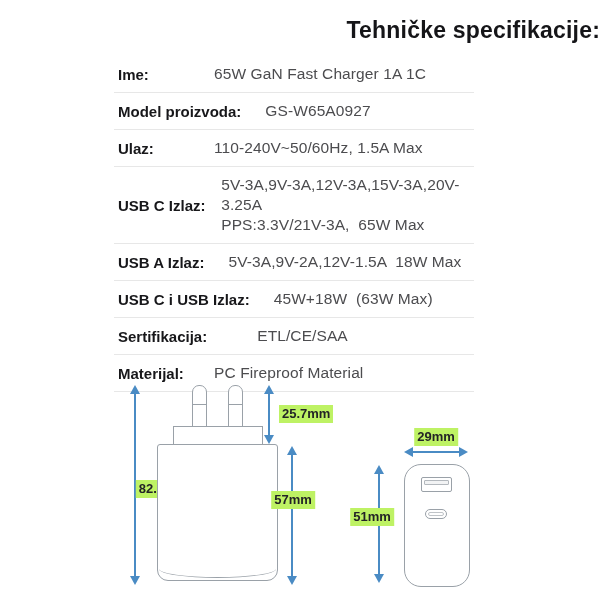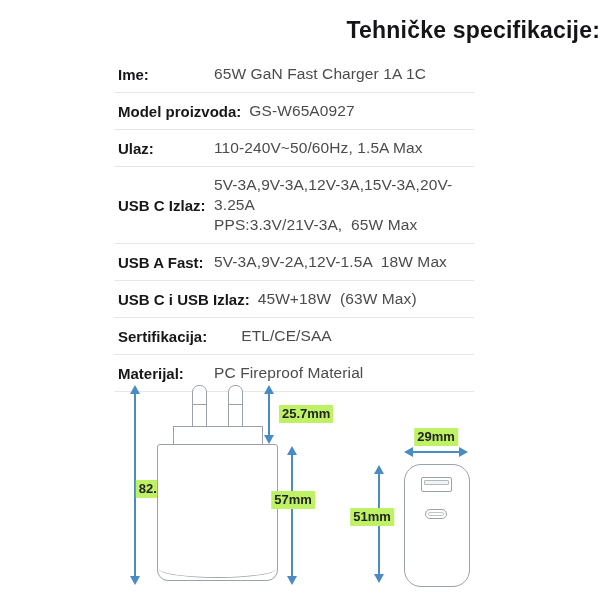--- a/index.html
+++ b/index.html
@@ -30,21 +30,21 @@
     width:360px;
   }
   .spec-row{
     display:flex;
     align-items:center;
     padding:8px 0 8px 4px;
     border-bottom:1px solid var(--divider);
   }
   .spec-label{
     min-width:96px;
-    padding-right:8px;
+    padding-right:24px;
     font-size:15px;
     font-weight:700;
     color:var(--label);
     line-height:19px;
     white-space:nowrap;
   }
   .spec-value{
     font-size:15.5px;
     color:var(--value);
     line-height:20px;
@@ -163,21 +163,21 @@
     <div class="spec-value">110-240V~50/60Hz, 1.5A Max</div>
   </div>
   <div class="spec-row tall">
     <div class="spec-label">USB C Izlaz:</div>
     <div>
       <div class="spec-value">5V-3A,9V-3A,12V-3A,15V-3A,20V-3.25A</div>
       <div class="spec-value">PPS:3.3V/21V-3A,  65W Max</div>
     </div>
   </div>
   <div class="spec-row">
-    <div class="spec-label">USB A Fast:</div>
+    <div class="spec-label">USB A Izlaz:</div>
     <div class="spec-value">5V-3A,9V-2A,12V-1.5A  18W Max</div>
   </div>
   <div class="spec-row">
     <div class="spec-label">USB C i USB Izlaz:</div>
     <div class="spec-value">45W+18W  (63W Max)</div>
   </div>
   <div class="spec-row">
     <div class="spec-label">Sertifikacija:</div>
     <div class="spec-value pad">ETL/CE/SAA</div>
   </div>

